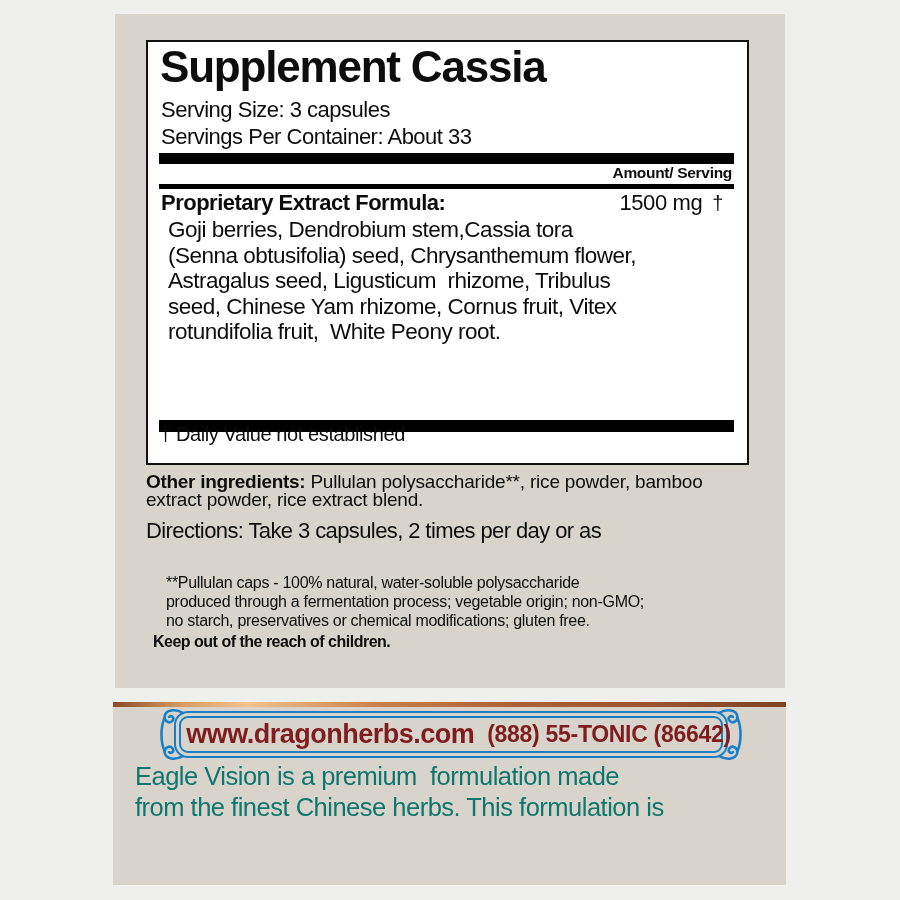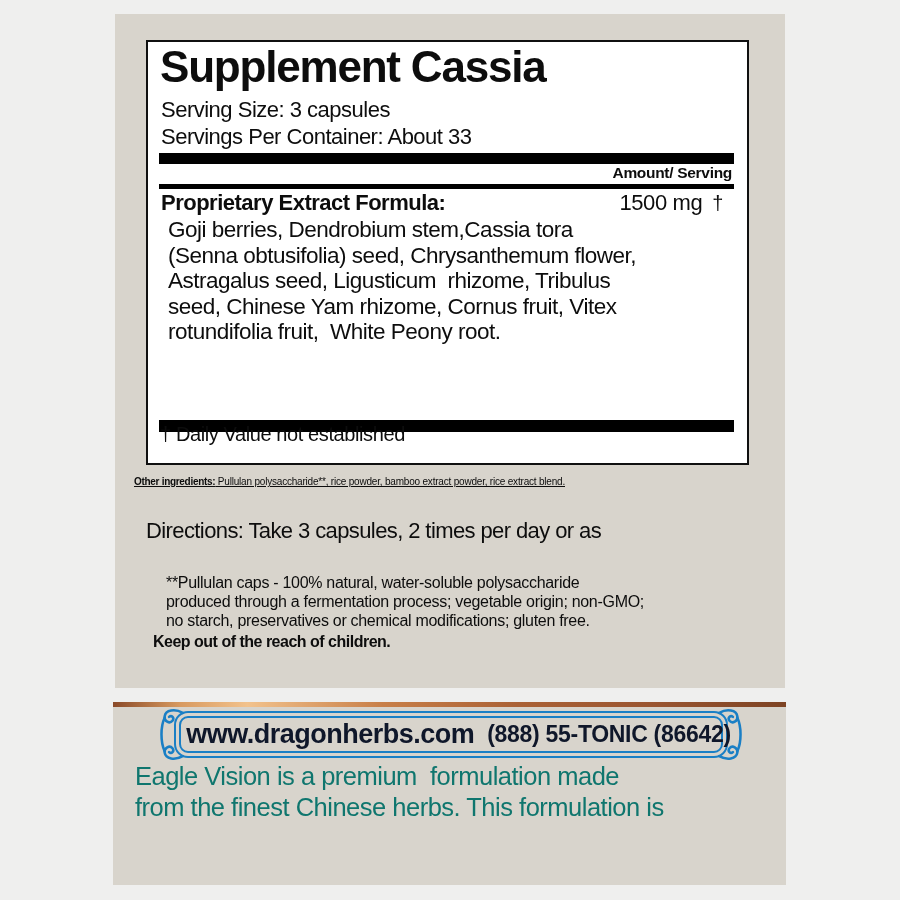--- a/index.html
+++ b/index.html
@@ -39,22 +39,22 @@
   .dagger{margin-left:10px;font-size:20px;}
   .ingredients{
     position:absolute;left:20px;top:175px;
     font-size:22.5px;line-height:25.5px;letter-spacing:-0.5px;
   }
   .keep-ws{white-space:pre-wrap;}
   .dv-note{position:absolute;left:12px;top:381px;font-size:20px;letter-spacing:-0.4px;}
 
   
   .other-ing{
-    position:absolute;left:19px;top:459px;width:612px;
-    font-size:10px;line-height:17.5px;letter-spacing:-0.2px;text-decoration:underline;
+    position:absolute;left:31px;top:459px;width:612px;
+    font-size:19px;line-height:17.5px;letter-spacing:-0.2px;
   }
   .other-ing b{letter-spacing:-0.3px;}
   .directions{
     position:absolute;left:31px;top:503px;
     font-size:22px;line-height:27.5px;letter-spacing:-0.6px;
   }
   .pullulan{
     position:absolute;left:31px;top:559px;
     font-size:16px;line-height:19px;letter-spacing:-0.3px;margin-left:20px;
   }
@@ -70,21 +70,21 @@
   }
   .tonic-frame{position:absolute;left:50px;top:9px;width:576px;height:47px;}
   .tf-outer{position:absolute;top:0;bottom:0;left:11px;right:11px;border:2px solid #1a7fc5;border-radius:14px;}
   .tf-inner{position:absolute;top:5px;bottom:5px;left:16px;right:16px;border:2px solid #1a7fc5;border-radius:9px;}
   .tf-orn{position:absolute;top:-3px;width:27px;height:53px;}
   .tf-orn.left{left:-4px;}
   .tf-orn.right{right:-4px;transform:scaleX(-1);}
   .tf-text{
     position:absolute;left:0;right:0;top:0;bottom:0;
     display:flex;justify-content:center;align-items:center;gap:13px;
-    color:#0f172a;white-space:pre;padding-left:15px;
+    color:#7f1d1d;white-space:pre;padding-left:15px;
   }
   .tf-url{font-size:27px;font-weight:bold;letter-spacing:-0.5px;}
   .tf-phone{font-size:23px;font-weight:bold;letter-spacing:-0.3px;}
   .eagle{
     position:absolute;left:22px;top:59px;
     font-size:25.5px;line-height:31px;letter-spacing:-0.5px;color:#0f766e;
   }
 </style>
 </head>
 <body>

